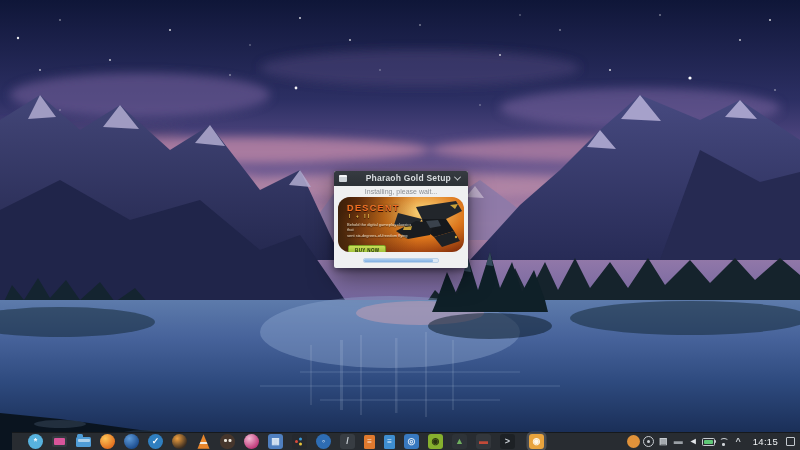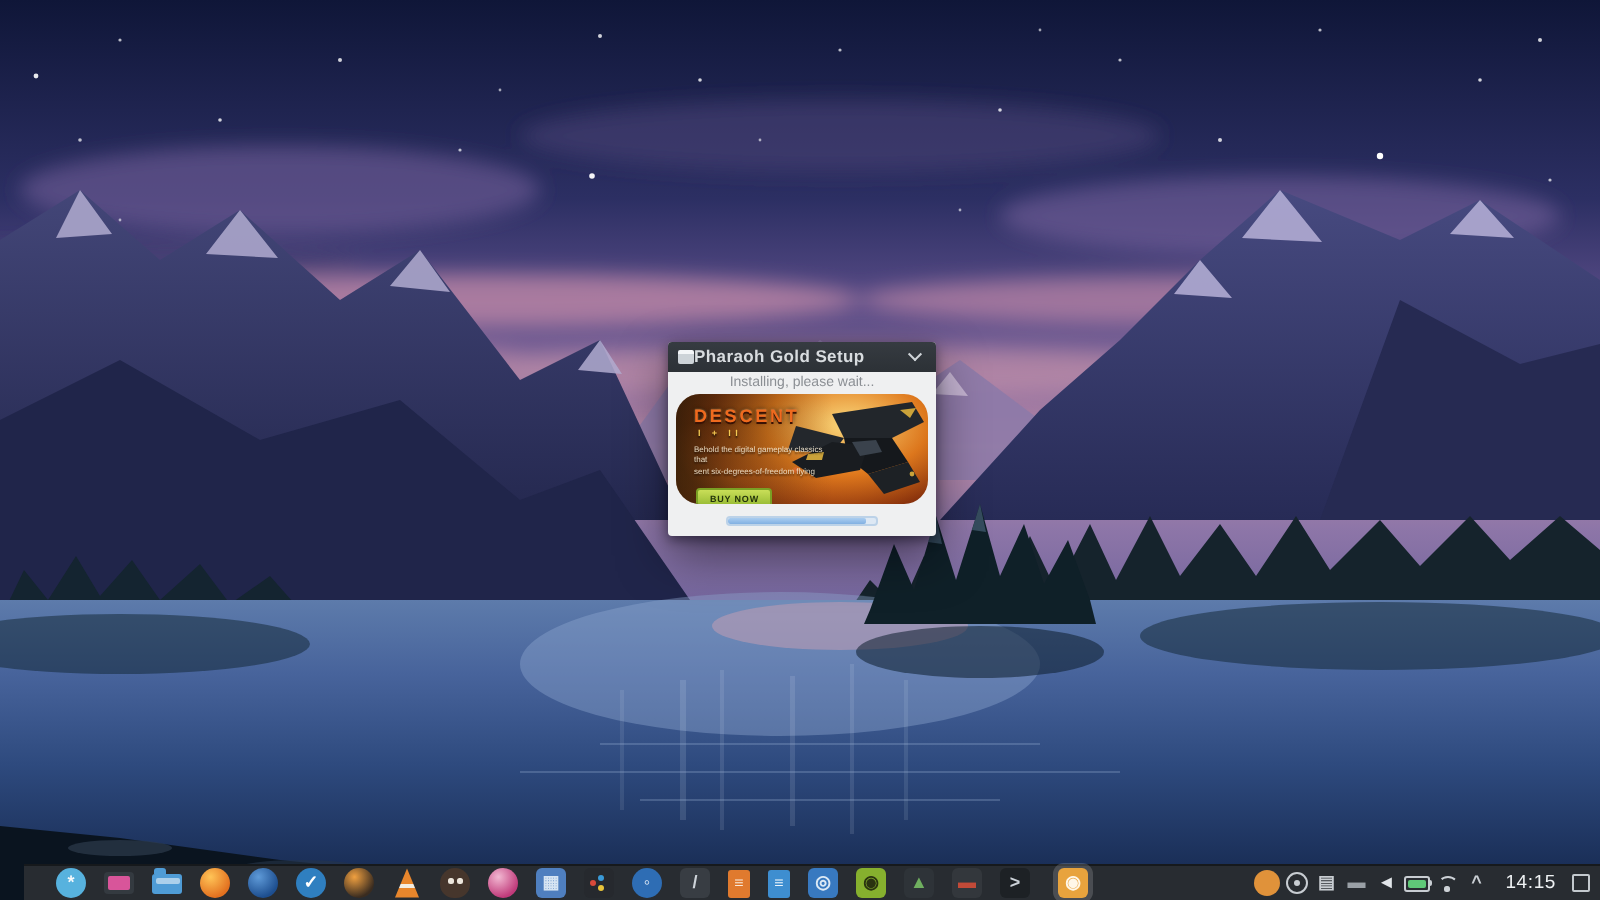--- a/index.html
+++ b/index.html
@@ -8,21 +8,21 @@
   .wallpaper { position:absolute; inset:0; display:block; }
 
   
   .window { position:absolute; left:334px; top:171px; width:134px; height:97px;
             box-shadow:0 10px 24px rgba(0,0,10,.5), 0 2px 6px rgba(0,0,10,.45);
             border-radius:2px; overflow:hidden; background:var(--dialog_bg,#eff0f1); }
   .titlebar { height:15px; background:linear-gradient(180deg,#363b41,var(--titlebar_bg,#2c3136));
               display:flex; align-items:center; padding:0 5px; position:relative; }
   .win-app-icon { width:8px; height:7px; background:linear-gradient(180deg,#f4f6f8 30%,#cdd3d8 31%);
                   border-radius:1px; flex:0 0 auto; }
-  .win-title { flex:1; text-align:left; font-size:8.5px; font-weight:bold; color:#d8dcdf;
+  .win-title { flex:1; text-align:right; font-size:8.5px; font-weight:bold; color:#d8dcdf;
                letter-spacing:.2px; line-height:15px; white-space:nowrap; }
   .chevron-btn { width:12px; height:12px; display:flex; align-items:center; justify-content:center; flex:0 0 auto; }
   .chev { width:5px; height:5px; border-right:1.4px solid #cfd4d8; border-bottom:1.4px solid #cfd4d8;
           transform:rotate(45deg) translate(-1px,-1px); }
   .status { height:11px; font-size:7px; color:#8b8f94; text-align:center; line-height:12px; }
 
   .banner { position:relative; margin:0 4px; height:55px; border-radius:12px; overflow:hidden; cursor:pointer;
             background:
               radial-gradient(90px 55px at 68% 28%, rgba(255,225,130,.95), rgba(242,135,32,.8) 45%, rgba(150,55,12,.45) 78%, rgba(70,25,6,.55)),
               radial-gradient(70px 45px at 22% 78%, rgba(235,125,35,.85), rgba(120,42,12,.6) 70%),

